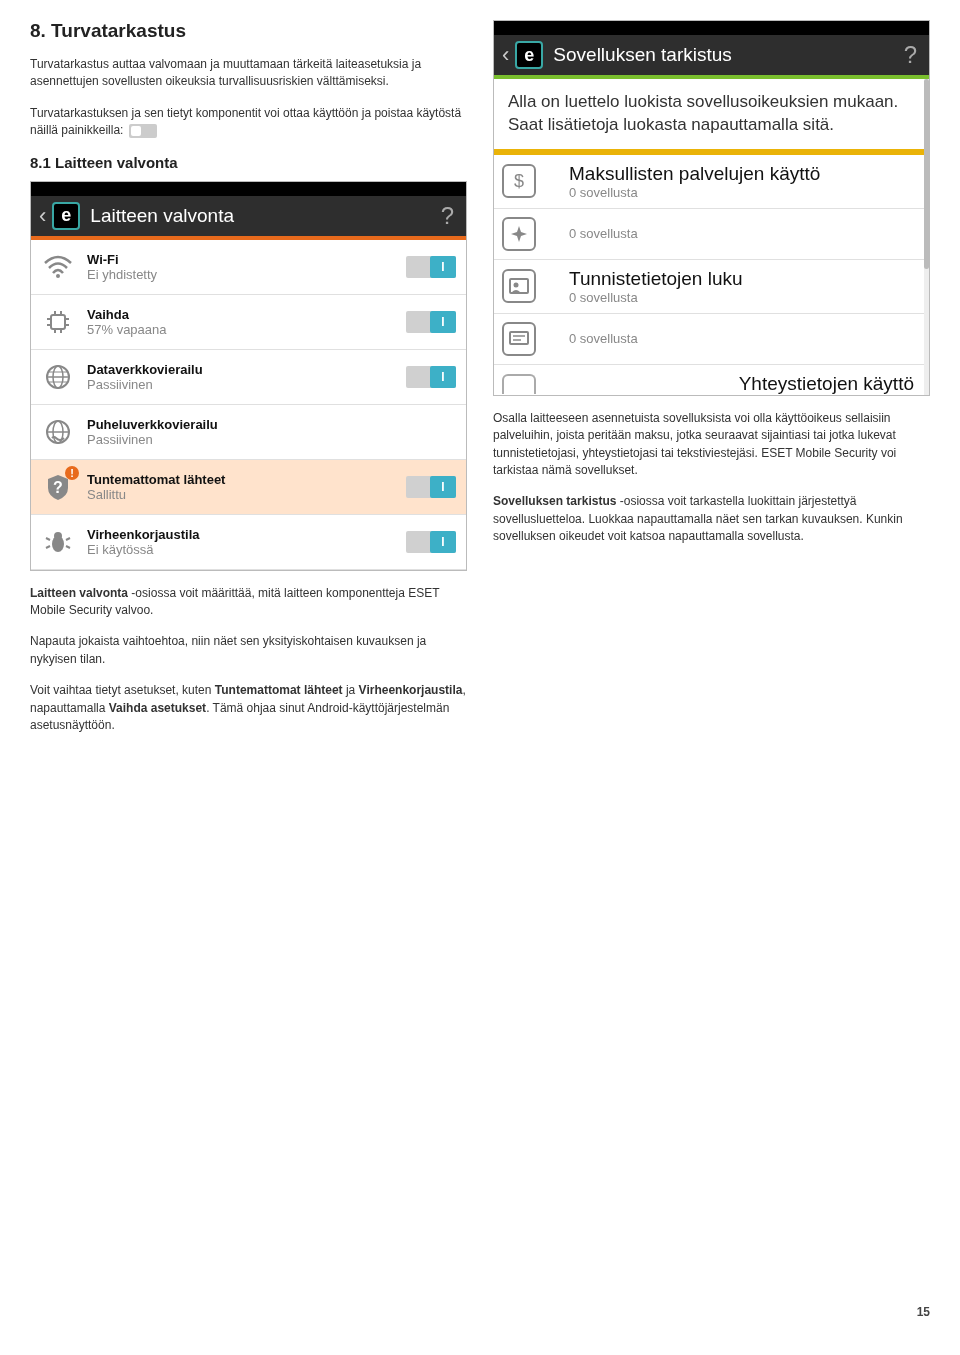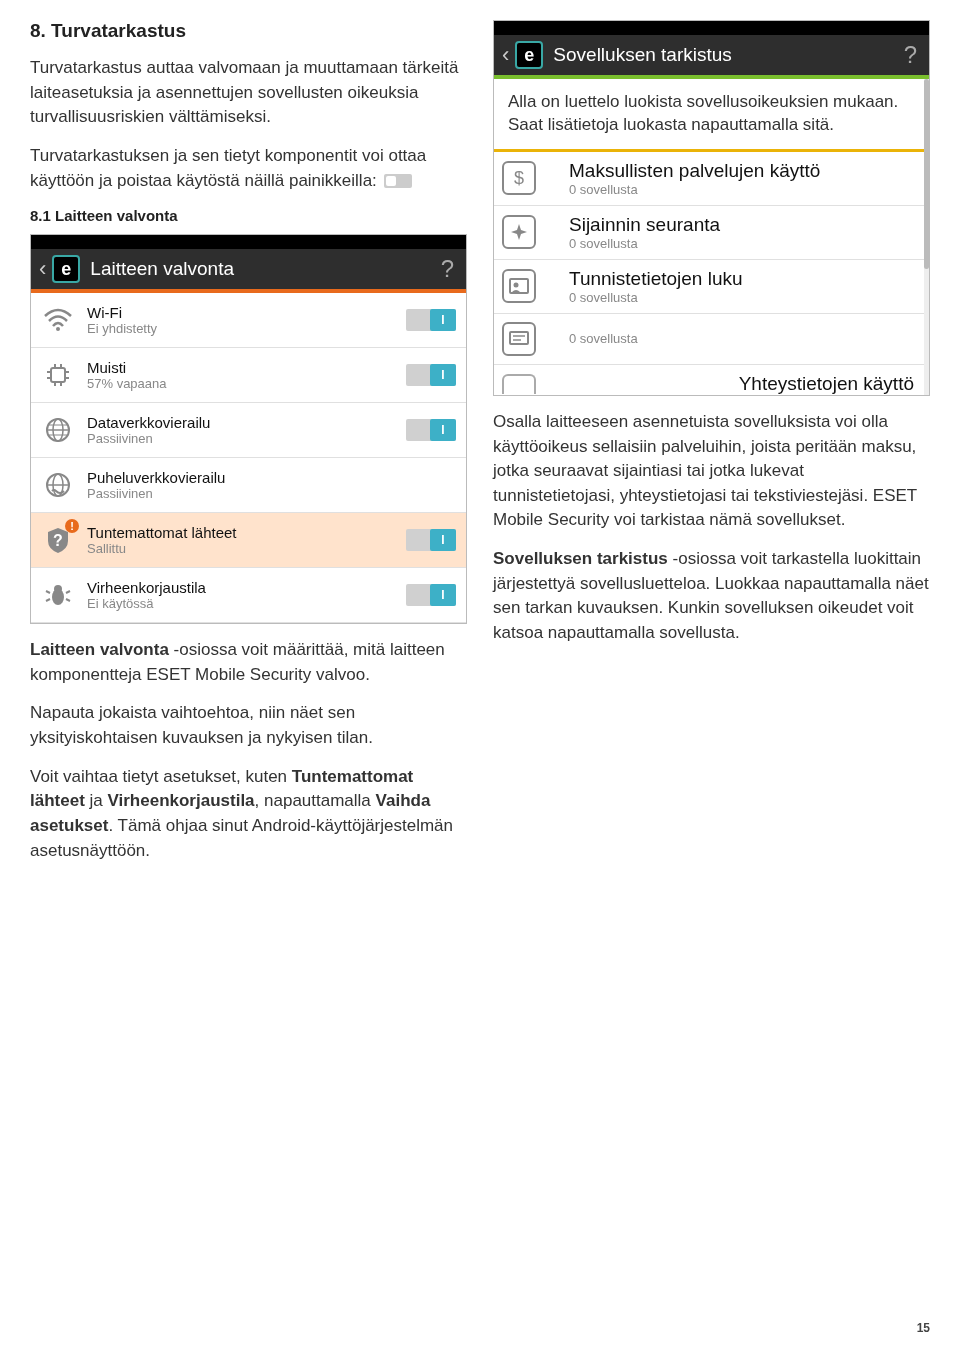--- a/index.html
+++ b/index.html
@@ -27,21 +27,21 @@
     color: #222;
     margin-bottom: 14px;
   }
   h3.subsection {
     font-size: 15px;
     font-weight: bold;
     color: #222;
     margin: 12px 0 10px 0;
   }
   p.body {
-    font-size: 17px;
+    font-size: 12px;
     line-height: 1.45;
     margin-bottom: 14px;
     color: #333;
   }
   .inline-toggle {
     display: inline-block;
     width: 28px;
     height: 14px;
     background: #ccc;
     border-radius: 2px;
@@ -54,21 +54,21 @@
     position: absolute;
     left: 2px;
     top: 2px;
     width: 10px;
     height: 10px;
     background: #fff;
     border-radius: 2px;
   }
   .page-num {
     position: absolute;
-    bottom: 20px;
+    bottom: 36px;
     right: 30px;
     font-size: 12px;
     font-weight: bold;
     color: #444;
   }
 
   
   .screenshot {
     border: 1px solid #bbb;
     background: #fff;
@@ -135,23 +135,23 @@
     align-items: center;
     justify-content: center;
     margin-right: 10px;
     color: #888;
     font-size: 24px;
     flex-shrink: 0;
     position: relative;
   }
   .lv-text { flex: 1; }
   .lv-title {
-    font-size: 15px;
+    font-size: 13px;
     color: #111;
-    font-weight: 400;
+    font-weight: 700;
   }
   .lv-sub {
     font-size: 13px;
     color: #888;
   }
   .lv-toggle {
     width: 50px;
     height: 22px;
     background: #d0d0d0;
     position: relative;
@@ -188,21 +188,21 @@
     justify-content: center;
     font-weight: bold;
   }
 
   
   .st-intro {
     padding: 12px 14px;
     font-size: 17px;
     line-height: 1.35;
     color: #333;
-    border-bottom: 3px solid #eab308;
+    border-bottom: 6px solid #eab308;
   }
   .st-row {
     display: flex;
     align-items: center;
     padding: 8px 10px 8px 8px;
     border-bottom: 1px solid #e0e0e0;
   }
   .st-icon {
     width: 34px;
     height: 34px;
@@ -293,21 +293,21 @@
               <line x1="3" y1="17" x2="7" y2="17" stroke="#888" stroke-width="2"></line>
               <line x1="21" y1="11" x2="25" y2="11" stroke="#888" stroke-width="2"></line>
               <line x1="21" y1="17" x2="25" y2="17" stroke="#888" stroke-width="2"></line>
               <line x1="11" y1="3" x2="11" y2="7" stroke="#888" stroke-width="2"></line>
               <line x1="17" y1="3" x2="17" y2="7" stroke="#888" stroke-width="2"></line>
               <line x1="11" y1="21" x2="11" y2="25" stroke="#888" stroke-width="2"></line>
               <line x1="17" y1="21" x2="17" y2="25" stroke="#888" stroke-width="2"></line>
             </svg>
         </div>
         <div class="lv-text">
-          <div class="lv-title">Muisti</div>
+          <div class="lv-title">Vaihda</div>
           <div class="lv-sub">57% vapaana</div>
         </div>
         <div class="lv-toggle on"></div>
       </div>
 
       <div class="lv-row">
         <div class="lv-icon">
           <svg width="28" height="28" viewBox="0 0 28 28">
               <circle cx="14" cy="14" r="11" fill="none" stroke="#888" stroke-width="2"></circle>
               <ellipse cx="14" cy="14" rx="5" ry="11" fill="none" stroke="#888" stroke-width="1.5"></ellipse>
@@ -405,21 +405,20 @@
             </div>
           </div>
 
           <div class="st-row">
             <div class="st-icon">
               <svg width="18" height="18" viewBox="0 0 18 18">
                   <path d="M9 1 L11 7 L17 9 L11 11 L9 17 L7 11 L1 9 L7 7 Z" fill="#888"></path>
                 </svg>
             </div>
             <div class="st-text">
-              <div class="st-title">Sijainnin seuranta</div>
               <div class="st-sub">0 sovellusta</div>
             </div>
           </div>
 
           <div class="st-row">
             <div class="st-icon">
               <svg width="20" height="16" viewBox="0 0 20 16">
                   <rect x="1" y="1" width="18" height="14" rx="1" fill="none" stroke="#888" stroke-width="2"></rect>
                   <circle cx="7" cy="7" r="2.5" fill="#888"></circle>
                   <path d="M3 14 Q7 10 11 14" fill="#888"></path>

